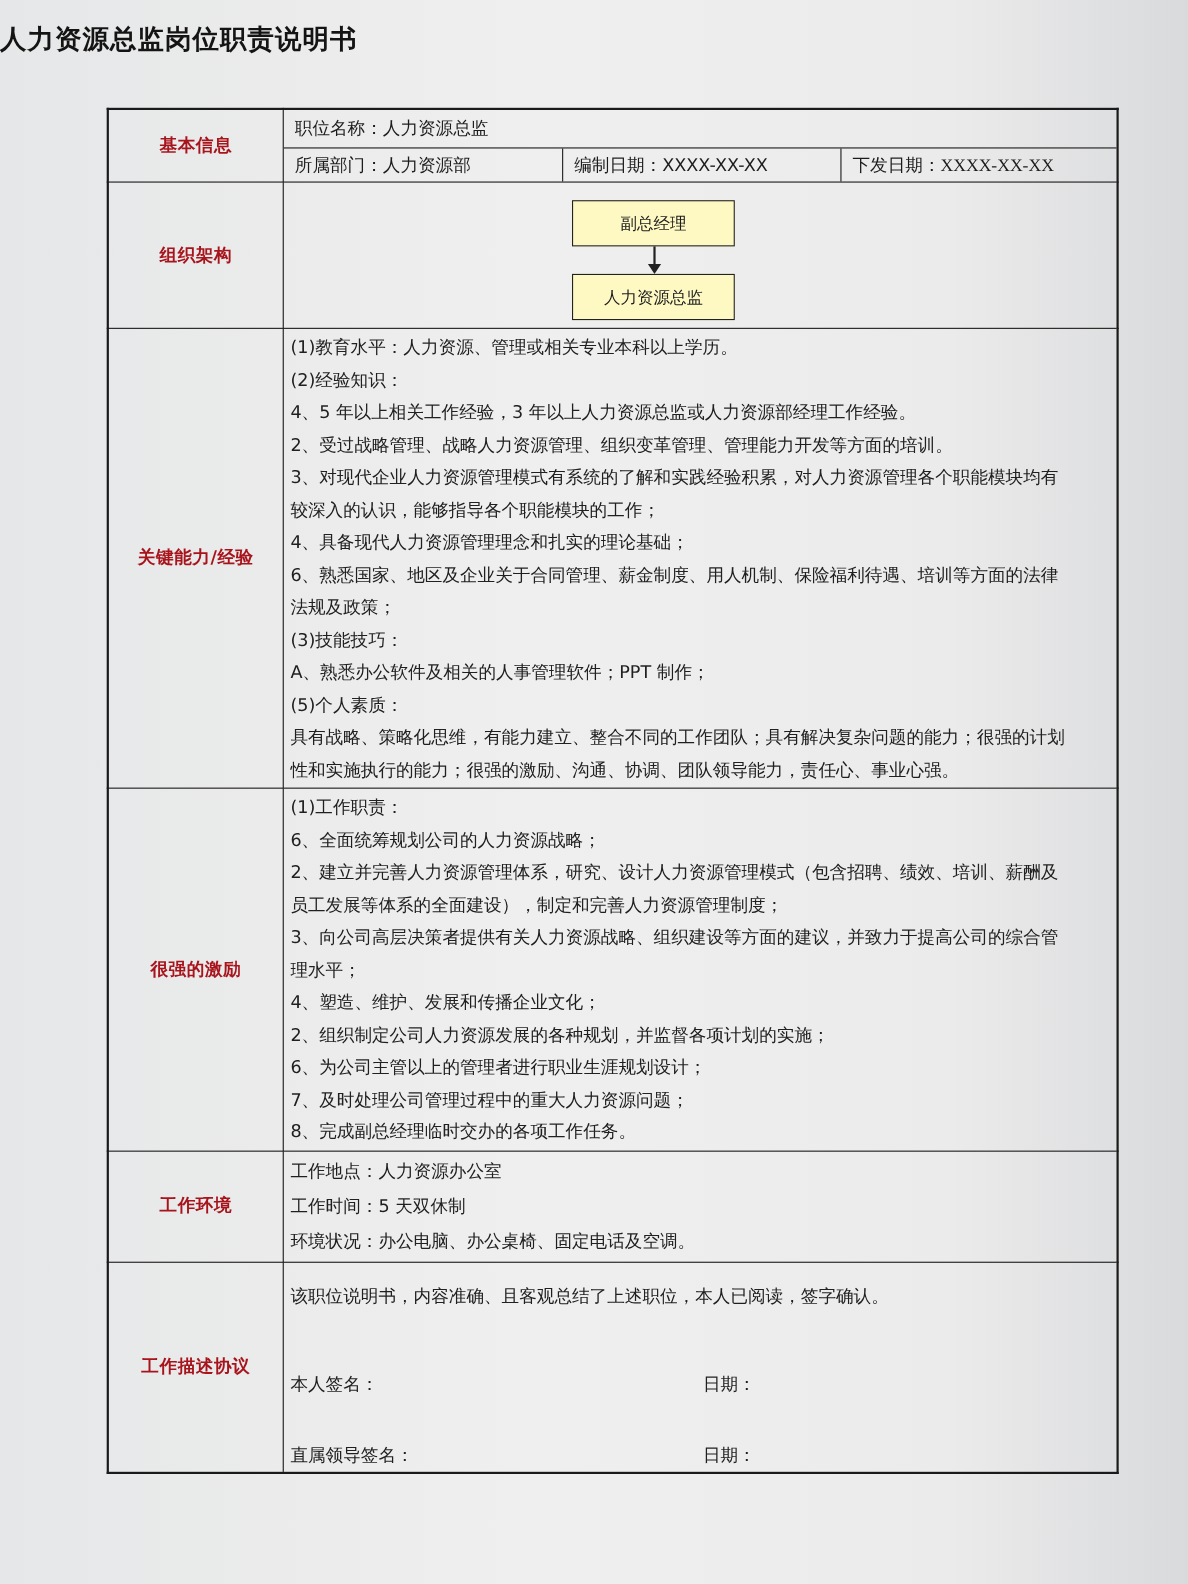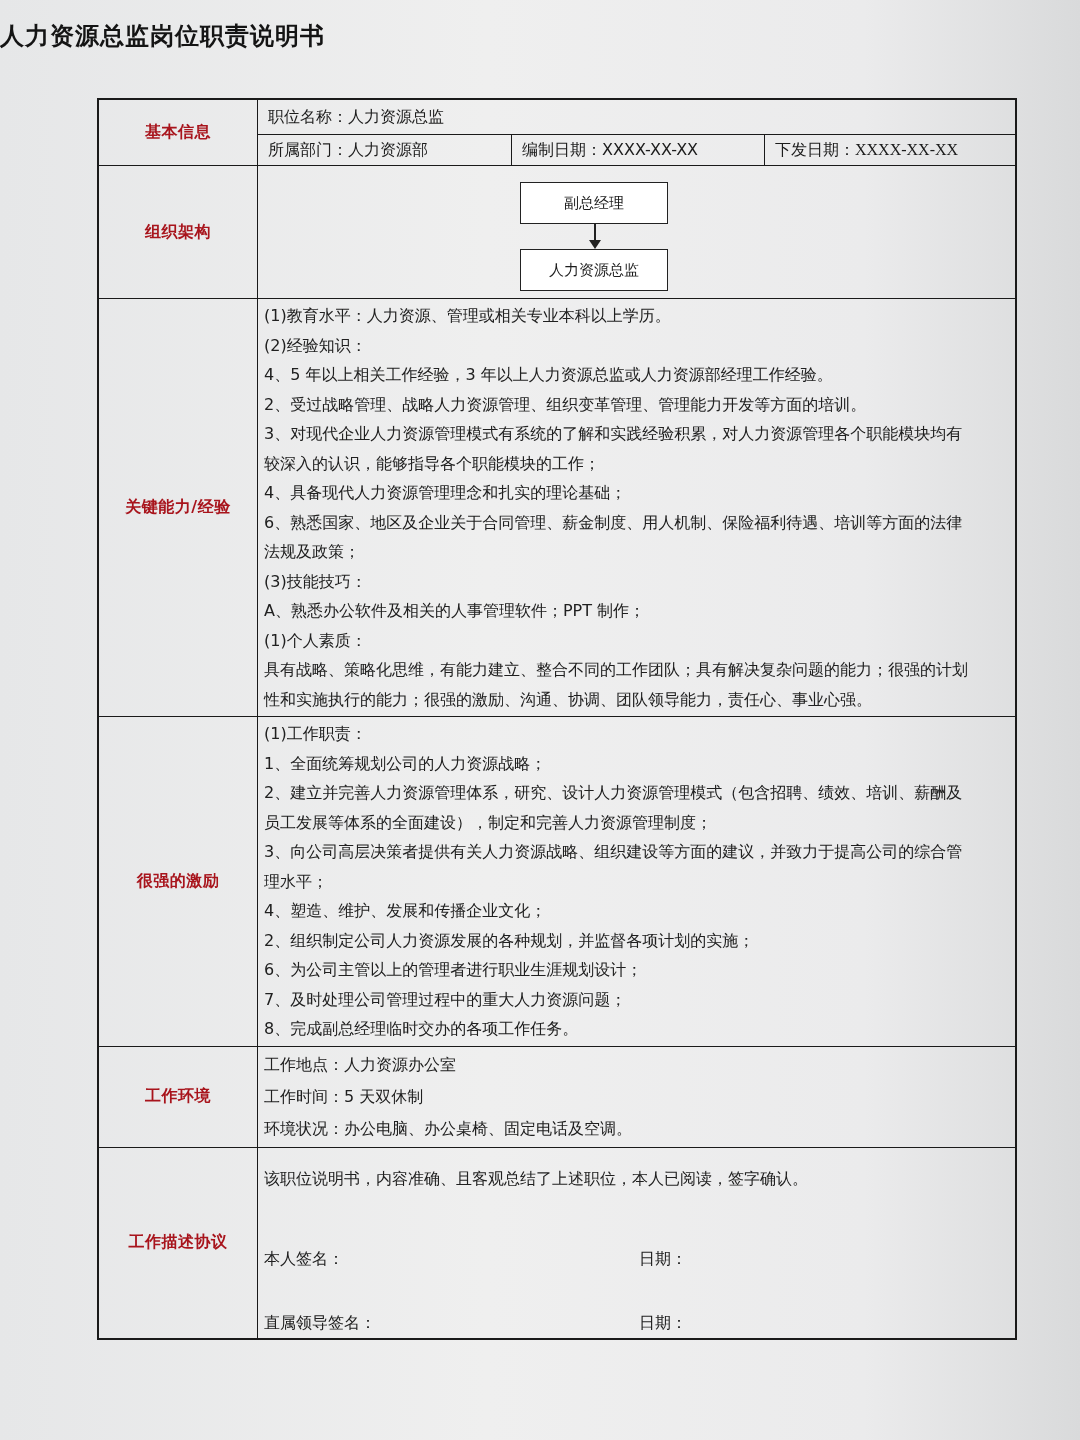--- a/index.html
+++ b/index.html
@@ -62,21 +62,21 @@
     .info-cell + .info-cell { border-left: 1.5px solid #1a1a1a; }
     .org-chart {
       position: relative;
       height: 132px;
     }
     .org-box {
       position: absolute;
       width: 148px;
       height: 42px;
       border: 1.5px solid #222;
-      background: #ffffff;
+      background: #fef9c3;
       font-size: 15px;
       display: flex;
       align-items: center;
       justify-content: center;
       box-sizing: border-box;
       text-align: right;
     }
     .org-arrow-line {
       position: absolute;
       width: 1.5px;
@@ -139,31 +139,31 @@
       <span class="line">(2)经验知识：</span>
       <span class="line">4、5 年以上相关工作经验，3 年以上人力资源总监或人力资源部经理工作经验。</span>
       <span class="line">2、受过战略管理、战略人力资源管理、组织变革管理、管理能力开发等方面的培训。</span>
       <span class="line">3、对现代企业人力资源管理模式有系统的了解和实践经验积累，对人力资源管理各个职能模块均有</span>
       <span class="line">较深入的认识，能够指导各个职能模块的工作；</span>
       <span class="line">4、具备现代人力资源管理理念和扎实的理论基础；</span>
       <span class="line">6、熟悉国家、地区及企业关于合同管理、薪金制度、用人机制、保险福利待遇、培训等方面的法律</span>
       <span class="line">法规及政策；</span>
       <span class="line">(3)技能技巧：</span>
       <span class="line">A、熟悉办公软件及相关的人事管理软件；PPT 制作；</span>
-      <span class="line">(1)个人素质：</span>
+      <span class="line">(5)个人素质：</span>
       <span class="line">具有战略、策略化思维，有能力建立、整合不同的工作团队；具有解决复杂问题的能力；很强的计划</span>
       <span class="line">性和实施执行的能力；很强的激励、沟通、协调、团队领导能力，责任心、事业心强。</span>
     </td>
   </tr>
 
   <tr>
     <td class="label">很强的激励</td>
     <td class="content">
       <span class="line">(1)工作职责：</span>
-      <span class="line">1、全面统筹规划公司的人力资源战略；</span>
+      <span class="line">6、全面统筹规划公司的人力资源战略；</span>
       <span class="line">2、建立并完善人力资源管理体系，研究、设计人力资源管理模式（包含招聘、绩效、培训、薪酬及</span>
       <span class="line">员工发展等体系的全面建设），制定和完善人力资源管理制度；</span>
       <span class="line">3、向公司高层决策者提供有关人力资源战略、组织建设等方面的建议，并致力于提高公司的综合管</span>
       <span class="line">理水平；</span>
       <span class="line">4、塑造、维护、发展和传播企业文化；</span>
       <span class="line">2、组织制定公司人力资源发展的各种规划，并监督各项计划的实施；</span>
       <span class="line">6、为公司主管以上的管理者进行职业生涯规划设计；</span>
       <span class="line">7、及时处理公司管理过程中的重大人力资源问题；</span>
       <span class="line">8、完成副总经理临时交办的各项工作任务。</span>
     </td>

